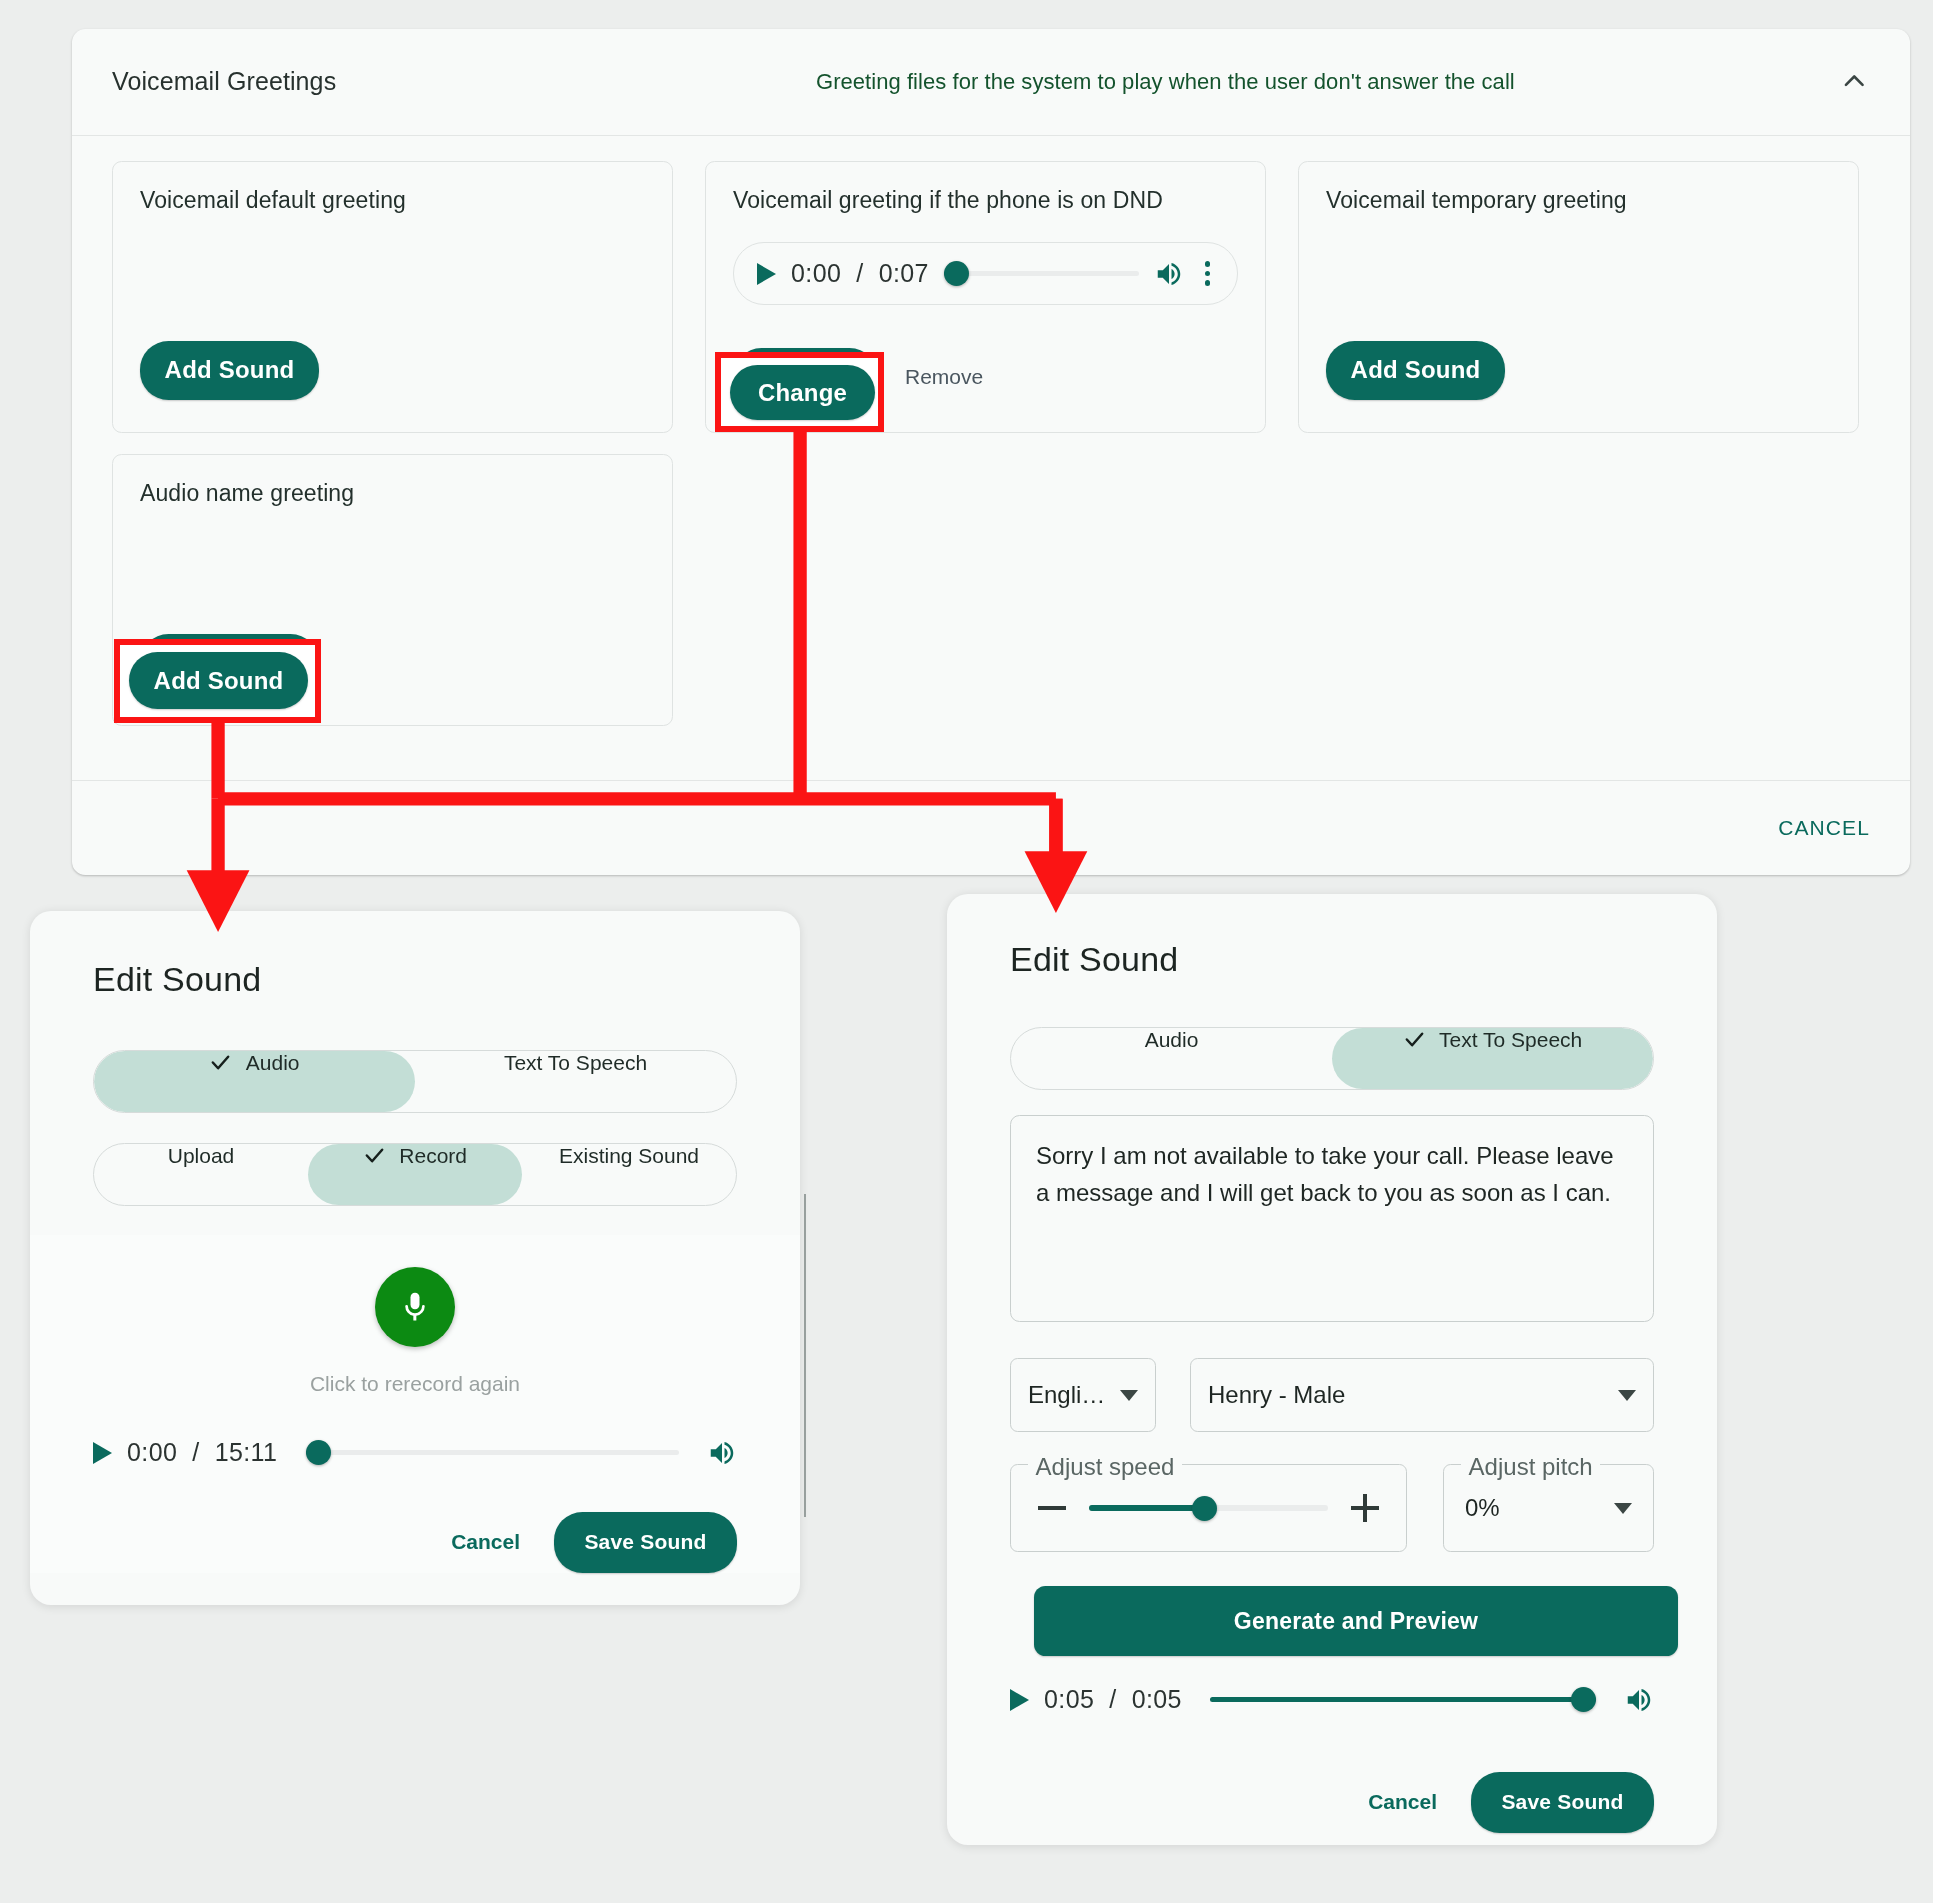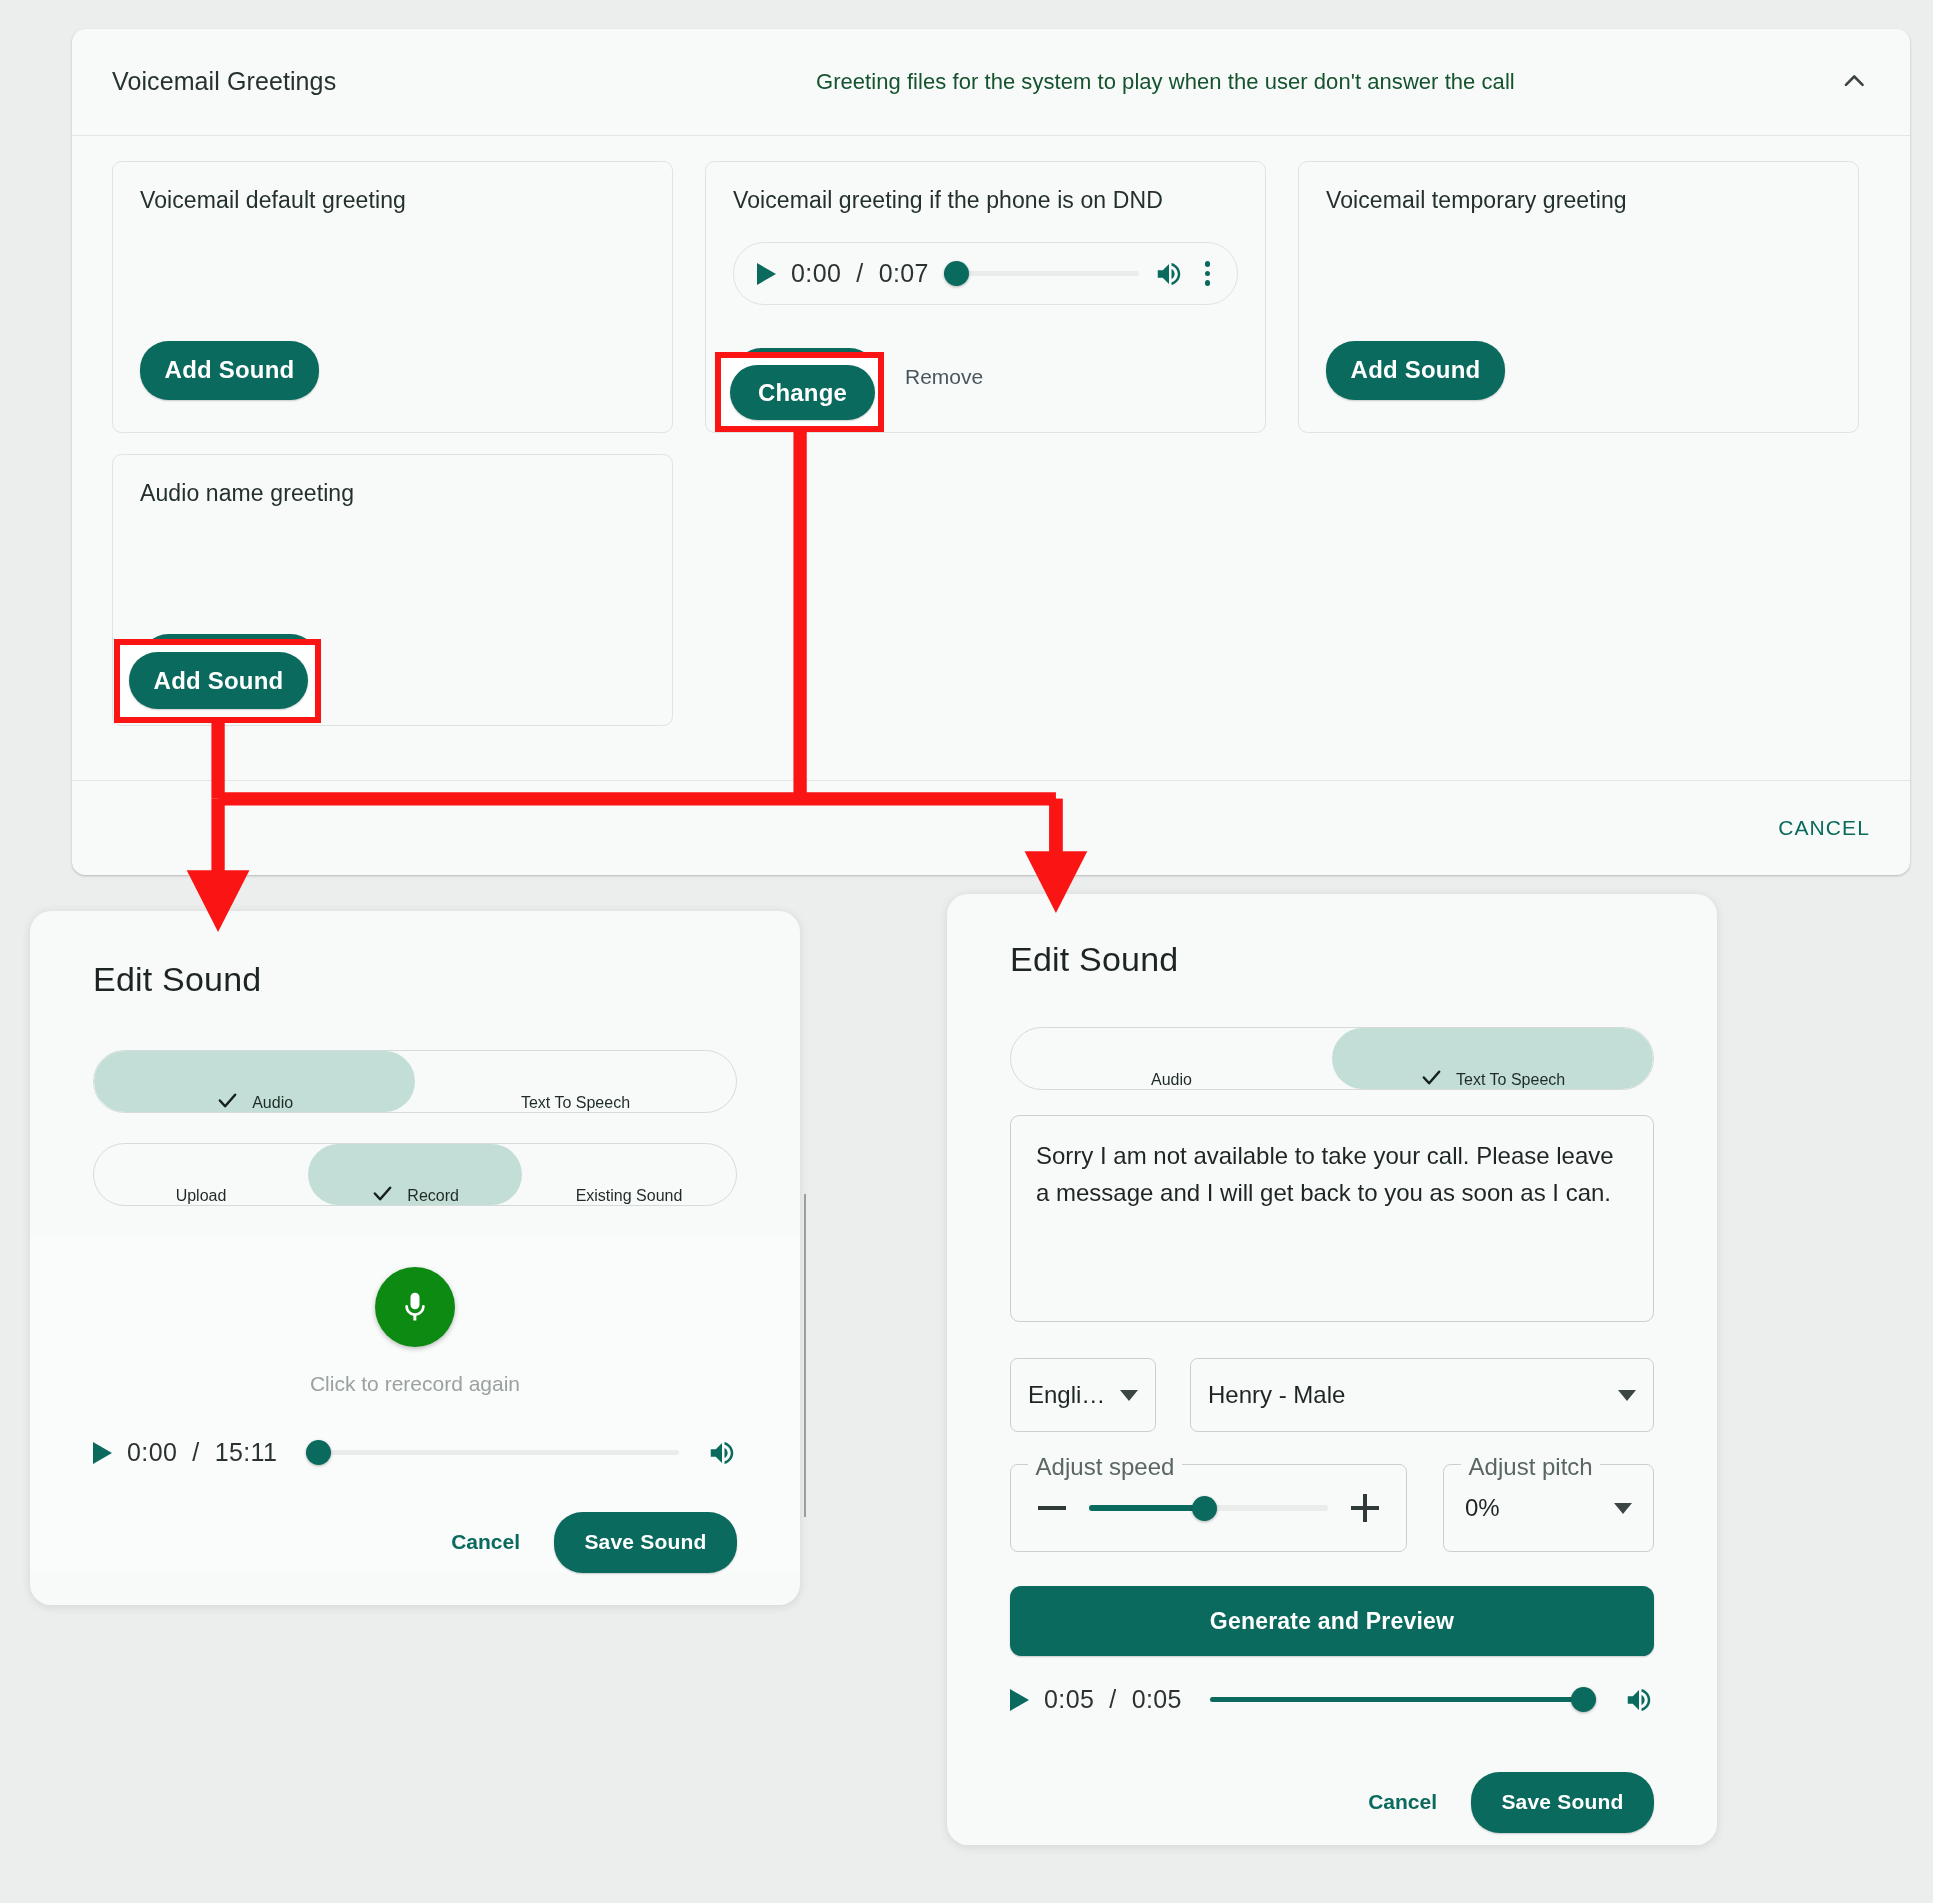--- a/index.html
+++ b/index.html
@@ -84,22 +84,22 @@
     box-shadow:0 1.9px 9.5px rgba(0,0,0,.10);
   }
   .dlg-left { left:30px; top:911px; width:770px; height:694px; }
   .dlg-right { left:947px; top:894px; width:770px; height:951px; }
   .dlg-title { font-size:34px; color:#1d2522; letter-spacing:0.2px; }
 
   .seg {
     display:flex; border:1px solid #d6dbda; border-radius:32px; overflow:hidden; height:63px; background:#f8faf9;
   }
   .seg-item {
-    flex:1; display:flex; align-items:flex-end; justify-content:center; gap:13.3px;
-    font-size:16px; color:#1f2b27; cursor:pointer; height:100%;
+    flex:1; display:flex; align-items:flex-start; justify-content:center; gap:13.3px;
+    font-size:21px; color:#1f2b27; cursor:pointer; height:100%;
   }
   .seg-item.on { background:#c3ded6; border-radius:32px; }
   .chk { width:23px;height:23px; flex:none;}
 
   .ta {
     border:1px solid #c9cfce; border-radius:9.5px; background:#f8faf9;
     padding:21px 25px; font-size:24px; line-height:1.55; color:#1e2623;
     font-family:"Liberation Sans", sans-serif; resize:none; width:100%;
   }
 
@@ -334,21 +334,21 @@
         <span class="plus"></span>
       </div>
 
       <div class="fieldset" style="width:211px;height:88px;display:flex;align-items:center;justify-content:space-between;padding:0 21px;">
         <span class="legend">Adjust pitch</span>
         <span style="font-size:24px;color:#1e2623;">0%</span>
         <span class="caret"></span>
       </div>
     </div>
 
-    <button class="btn-pill gen-btn" style="margin-top:34px;">Generate and Preview</button>
+    <button class="btn-pill gen-btn" style="margin-top:34px;margin-left:24px;">Generate and Preview</button>
 
     <div style="display:flex;align-items:center;gap:15px;margin-top:28.5px;">
       <div class="play-tri"></div>
       <div class="time">0:05</div>
       <div class="time">/</div>
       <div class="time">0:05</div>
       <div class="track" style="margin:0 13.3px;">
         <div class="rail"></div>
         <div class="fill" style="width:100%"></div>
         <div class="thumb" style="right:0px"></div>

